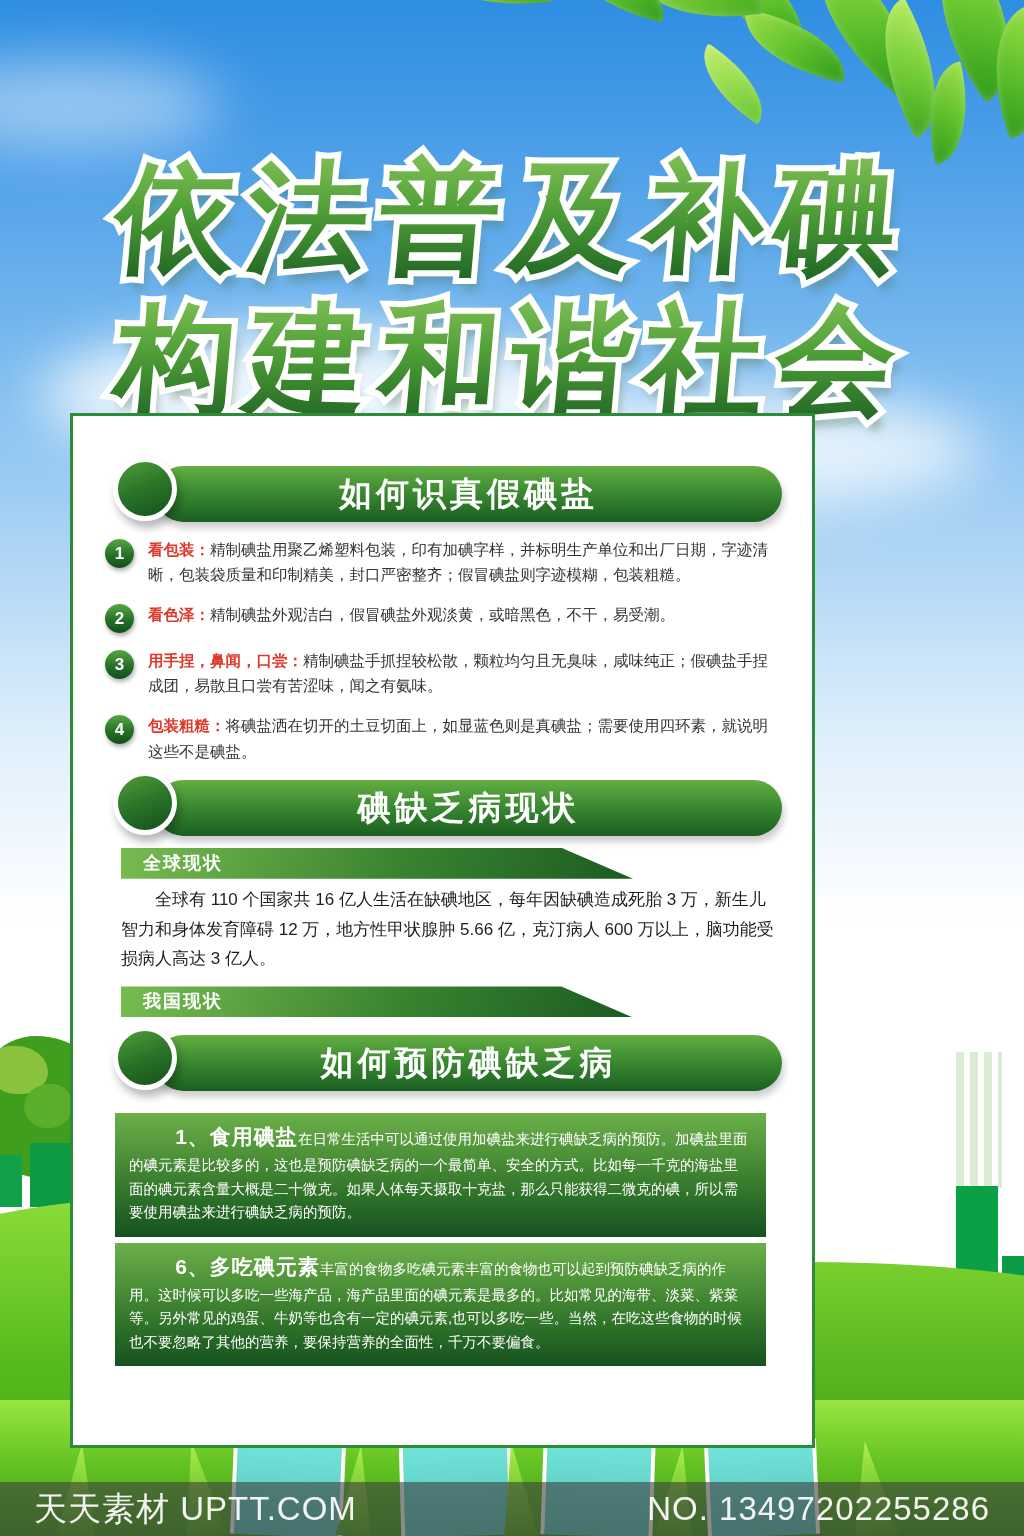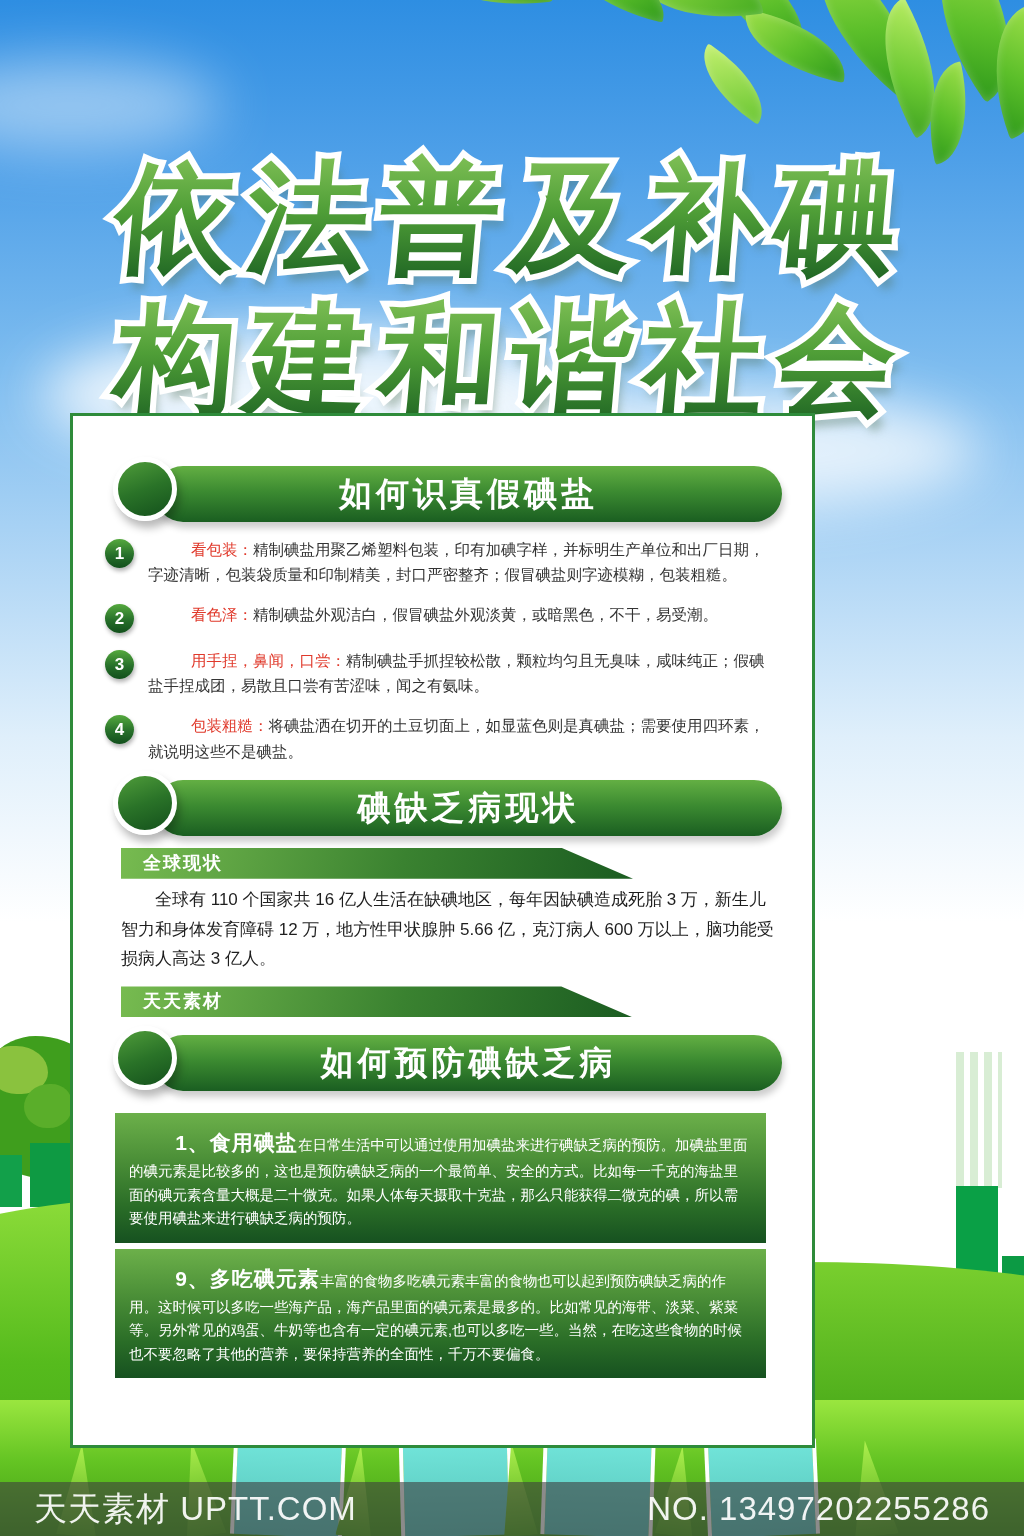--- a/index.html
+++ b/index.html
@@ -93,29 +93,29 @@
     background:linear-gradient(180deg,#63af43 0%, #3c8b31 45%, #1a5e21 100%);
     color:#fff; font-size:33px; font-weight:bold; text-align:center; line-height:55px; letter-spacing:4px;
     box-shadow:2px 6px 7px rgba(0,0,0,.20); }
 
   .item { display:flex; gap:14px; align-items:flex-start; margin:15px 36px 0 32px; }
   .item-num { flex:0 0 29px; height:29px; border-radius:50%; margin-top:2px;
     background:linear-gradient(180deg,#55a93e 0%, #27702a 55%, #124f1c 100%);
     color:#fff; text-align:center; line-height:29px; font-size:17px; font-weight:bold;
     box-shadow:1px 3px 4px rgba(0,0,0,.30); }
   .item-text { font-size:15.5px; line-height:1.62; color:#333; }
-  .item-label { color:#e0392b; font-weight:normal;margin-left:43px; }
+  .item-label { color:#e0392b; font-weight:bold; }
 
   .sub-banner { margin:12px 0 0 48px; width:512px; height:31px;
     clip-path:polygon(0 0, 86% 0, 100% 100%, 0 100%);
     background:linear-gradient(105deg,#77bb50 0%, #3a8230 55%, #1b5c21 100%);
     color:#fff; font-size:18px; font-weight:bold; line-height:31px; padding-left:22px; letter-spacing:2px; }
   .para { margin:6px 34px 0 48px; font-size:17px; line-height:1.76; color:#1e1e1e; text-indent:2em; }
 
-  .gblock { margin:6px 46px 4px 42px; padding:13px 14px 12px;
+  .gblock { margin:6px 46px 4px 42px; padding:7px 14px 12px;
     background:linear-gradient(180deg,#6cb04a 0%, #4c9038 35%, #2a6d27 72%, #165120 100%);
     color:#fff; }
   .gblock.firstblock { margin-top:22px; }
   .gb-lead { font-size:21px; font-weight:bold; margin-left:2.2em; letter-spacing:1px; }
   .gb-text { font-size:14.5px; line-height:1.62; }
 
   
   .footer-bar { position:absolute; left:0; bottom:0; width:1024px; height:54px; z-index:7;
     background:rgba(62,62,62,.60); display:flex; align-items:center; justify-content:space-between;
     padding:0 34px; }
@@ -212,36 +212,36 @@
 
     <div style="height:16px;"></div>
     <div class="sec-header">
       <div class="hdr-circle"></div>
       <div class="hdr-bar">碘缺乏病现状</div>
     </div>
 
     <div class="sub-banner">全球现状</div>
     <p class="para">全球有 110 个国家共 16 亿人生活在缺碘地区，每年因缺碘造成死胎 3 万，新生儿智力和身体发育障碍 12 万，地方性甲状腺肿 5.66 亿，克汀病人 600 万以上，脑功能受损病人高达 3 亿人。</p>
 
-    <div class="sub-banner">天天素材</div>
+    <div class="sub-banner">我国现状</div>
 
     <div style="height:18px;"></div>
     <div class="sec-header">
       <div class="hdr-circle"></div>
       <div class="hdr-bar">如何预防碘缺乏病</div>
     </div>
 
     <div class="gblock firstblock">
       <p class="gb-text">
         <span class="gb-lead">1、食用碘盐</span><span>在日常生活中可以通过使用加碘盐来进行碘缺乏病的预防。加碘盐里面的碘元素是比较多的，这也是预防碘缺乏病的一个最简单、安全的方式。比如每一千克的海盐里面的碘元素含量大概是二十微克。如果人体每天摄取十克盐，那么只能获得二微克的碘，所以需要使用碘盐来进行碘缺乏病的预防。</span>
       </p>
     </div>
     <div class="gblock">
       <p class="gb-text">
-        <span class="gb-lead">9、多吃碘元素</span><span>丰富的食物多吃碘元素丰富的食物也可以起到预防碘缺乏病的作用。这时候可以多吃一些海产品，海产品里面的碘元素是最多的。比如常见的海带、淡菜、紫菜等。另外常见的鸡蛋、牛奶等也含有一定的碘元素,也可以多吃一些。当然，在吃这些食物的时候也不要忽略了其他的营养，要保持营养的全面性，千万不要偏食。</span>
+        <span class="gb-lead">6、多吃碘元素</span><span>丰富的食物多吃碘元素丰富的食物也可以起到预防碘缺乏病的作用。这时候可以多吃一些海产品，海产品里面的碘元素是最多的。比如常见的海带、淡菜、紫菜等。另外常见的鸡蛋、牛奶等也含有一定的碘元素,也可以多吃一些。当然，在吃这些食物的时候也不要忽略了其他的营养，要保持营养的全面性，千万不要偏食。</span>
       </p>
     </div>
 
   </div>
 
   <div class="footer-bar">
     <span class="footer-text">天天素材 UPTT.COM</span>
     <span class="footer-text">NO. 13497202255286</span>
   </div>
 

